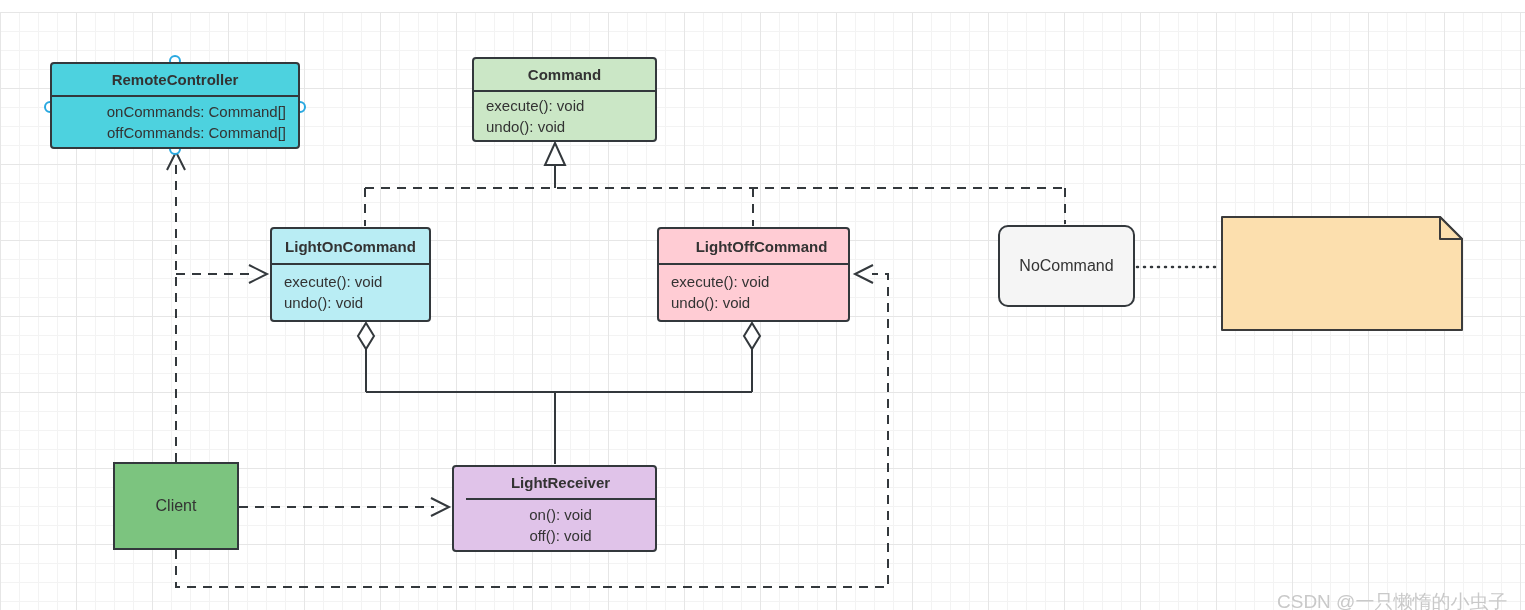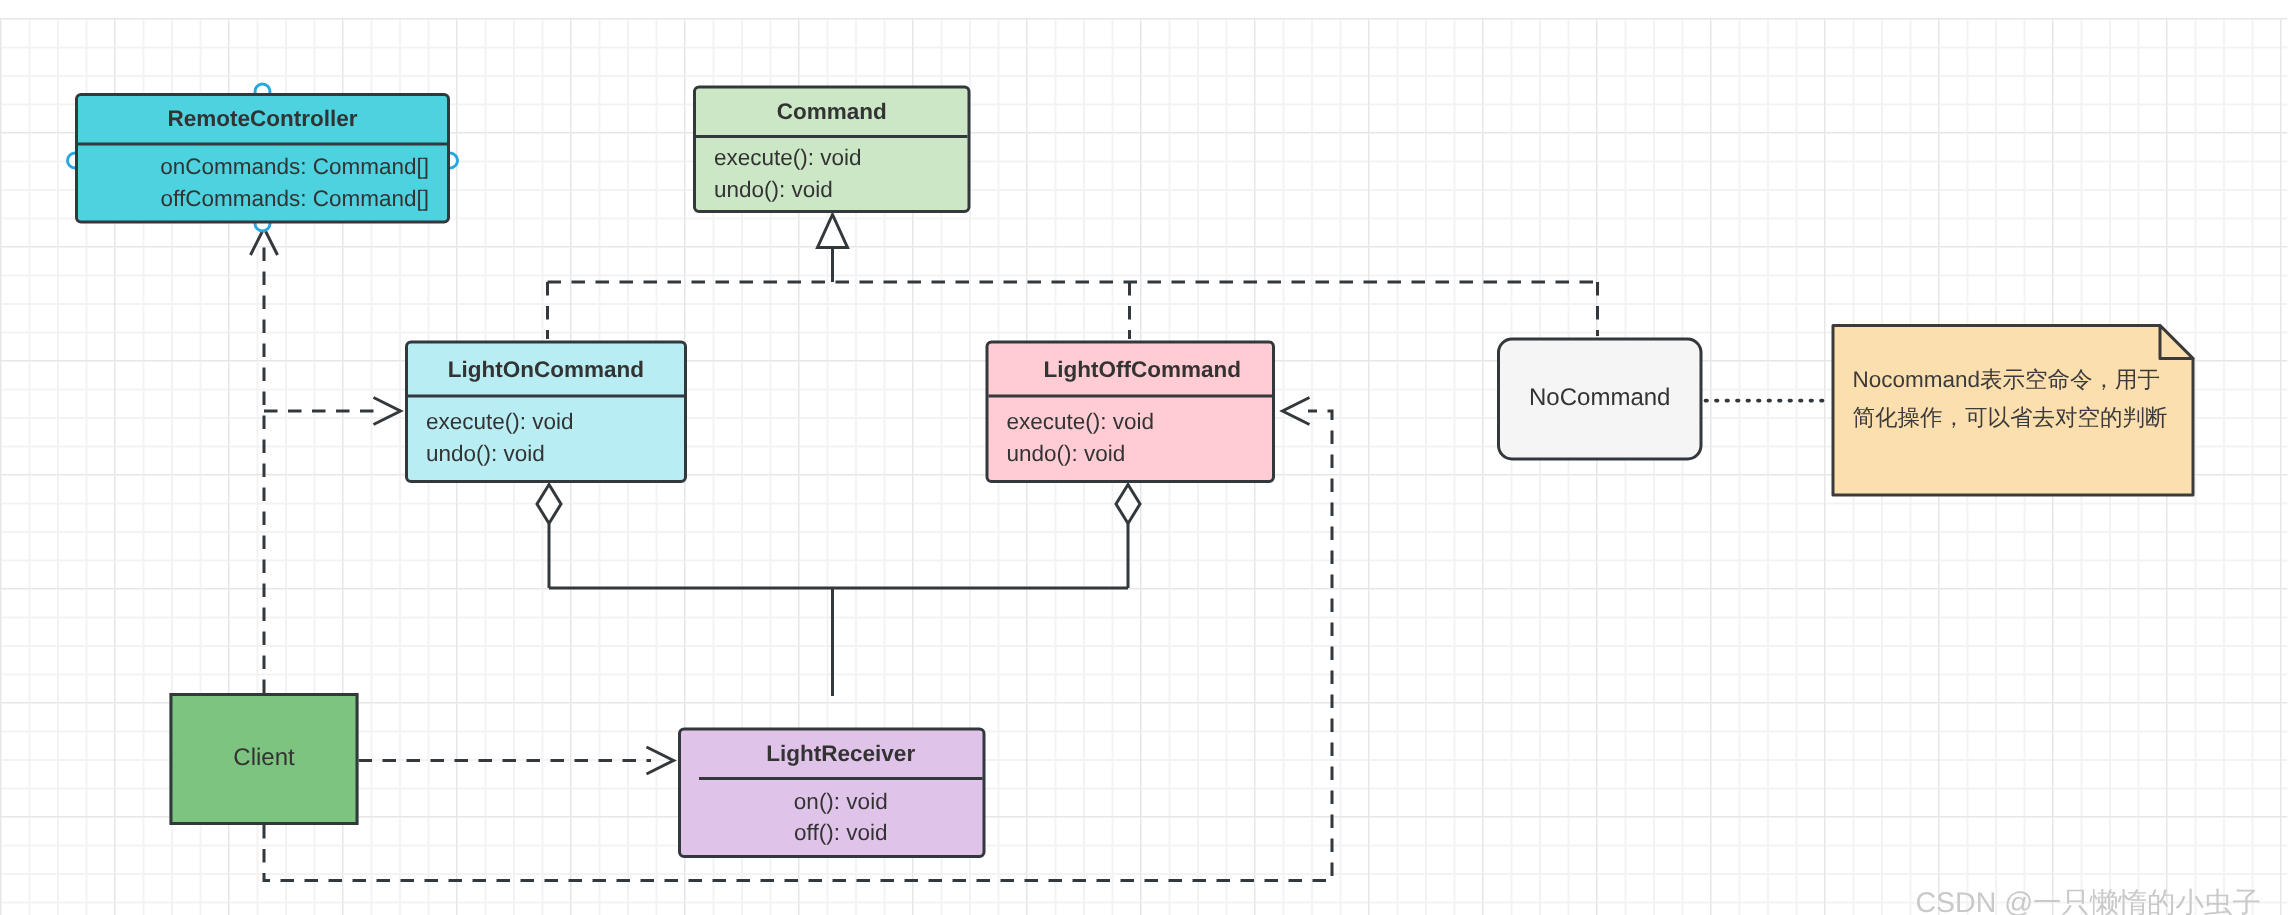--- a/index.html
+++ b/index.html
@@ -87,53 +87,52 @@
   </svg>
 
   <div class="node" style="left: 50px; top: 50px; width: 250px; height: 87px; background-color: rgb(77, 210, 223);">
     <div class="uml-title" style="height:33px;">RemoteController</div>
     <div class="uml-members" style="padding:4px 12px;text-align:right;">
       <span>onCommands: Command[]</span>
       <span>offCommands: Command[]</span>
     </div>
   </div>
 
-  <div class="node" style="left: 462px; top: 45px; width: 185px; height: 85px; background-color: rgb(203, 231, 198);">
+  <div class="node" style="left: 472px; top: 45px; width: 185px; height: 85px; background-color: rgb(203, 231, 198);">
     <div class="uml-title" style="height:33px;">Command</div>
     <div class="uml-members" style="padding:3px 12px;">
       <span>execute(): void</span>
       <span>undo(): void</span>
     </div>
   </div>
 
-  <div class="node" style="left: 270px; top: 215px; width: 188px; height: 95px; background-color: rgb(185, 237, 244);">
+  <div class="node" style="left: 270px; top: 215px; width: 161px; height: 95px; background-color: rgb(185, 237, 244);">
     <div class="uml-title" style="height:36px;">LightOnCommand</div>
     <div class="uml-members">
       <span>execute(): void</span>
       <span>undo(): void</span>
     </div>
   </div>
 
   <div class="node" style="left: 657px; top: 215px; width: 193px; height: 95px; background-color: rgb(255, 204, 212);">
     <div class="uml-title" style="height:36px;padding-left:16px;">LightOffCommand</div>
     <div class="uml-members">
       <span>execute(): void</span>
       <span>undo(): void</span>
     </div>
   </div>
 
   <div class="node plain" style="left: 113px; top: 450px; width: 126px; height: 88px; border-radius: 0px; background-color: rgb(124, 196, 127);">Client</div>
 
   <div class="node plain" style="left: 998px; top: 213px; width: 137px; height: 82px; border-radius: 10px; background-color: rgb(245, 245, 245);">NoCommand</div>
 
-  <div class="node" style="left: 452px; top: 473px; width: 205px; height: 87px; background-color: rgb(224, 195, 233); padding-left: 12px;">
+  <div class="node" style="left: 452px; top: 453px; width: 205px; height: 87px; background-color: rgb(224, 195, 233); padding-left: 12px;">
     <div class="uml-title" style="height:33px;">LightReceiver</div>
     <div class="uml-members" style="padding:4px 12px;text-align:center;">
       <span>on(): void</span>
       <span>off(): void</span>
     </div>
   </div>
 
-  <div class="note-text" style="left:1235px;top:229px;width:218px;">Nocommand表示空命令，用于简化操作，可以省去对空的判断</div>
 
   <div class="watermark" style="left:1277px;top:577px;">CSDN @一只懒惰的小虫子</div>
 
 </div>
 
 </body></html>

